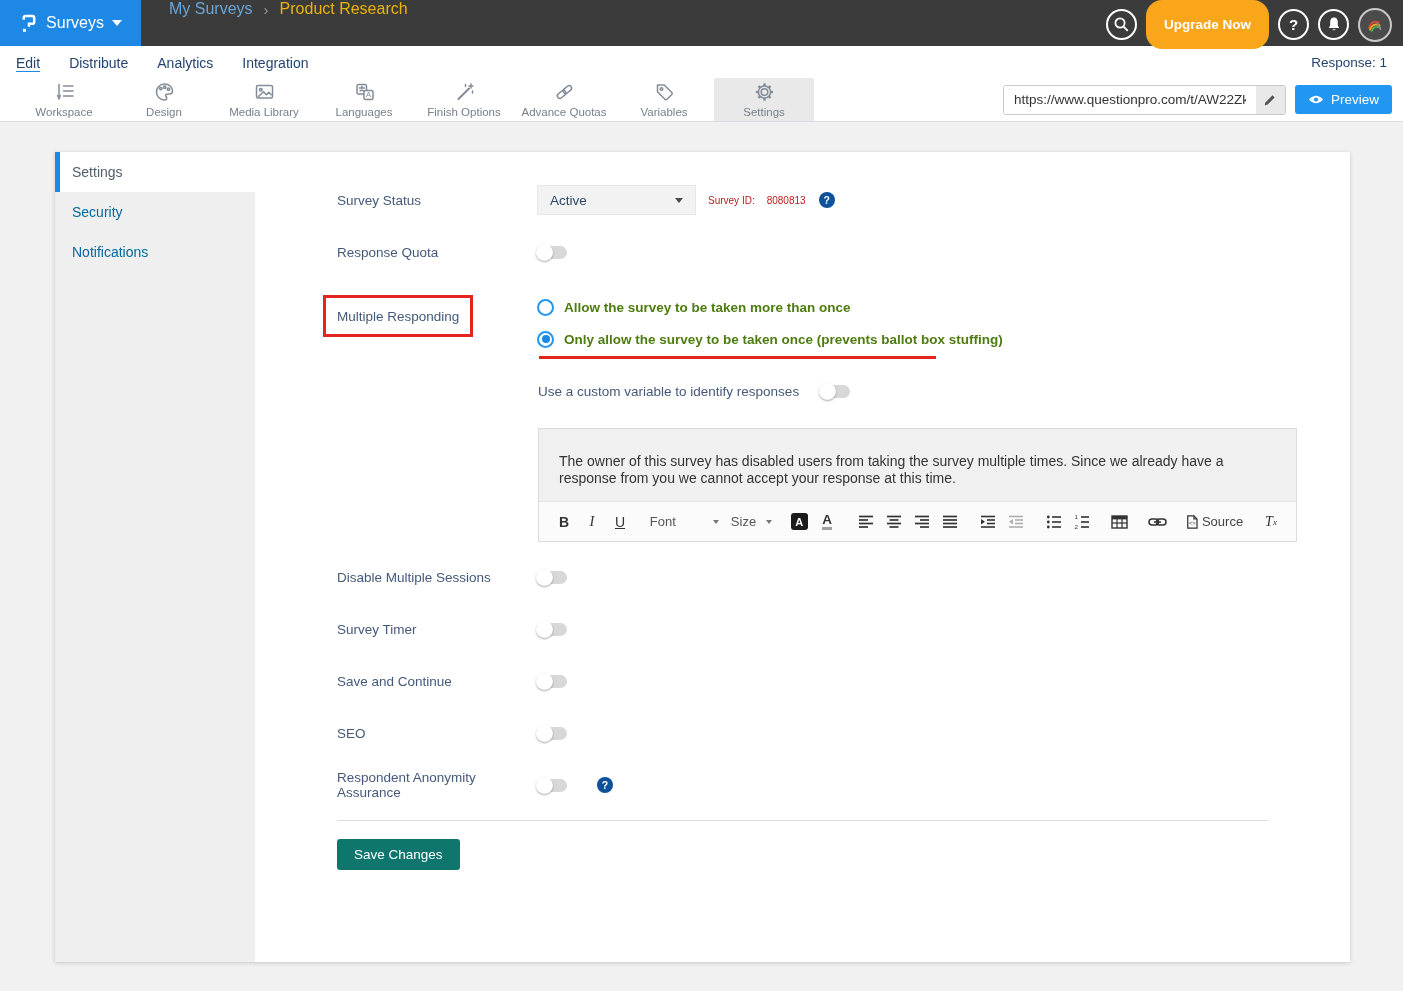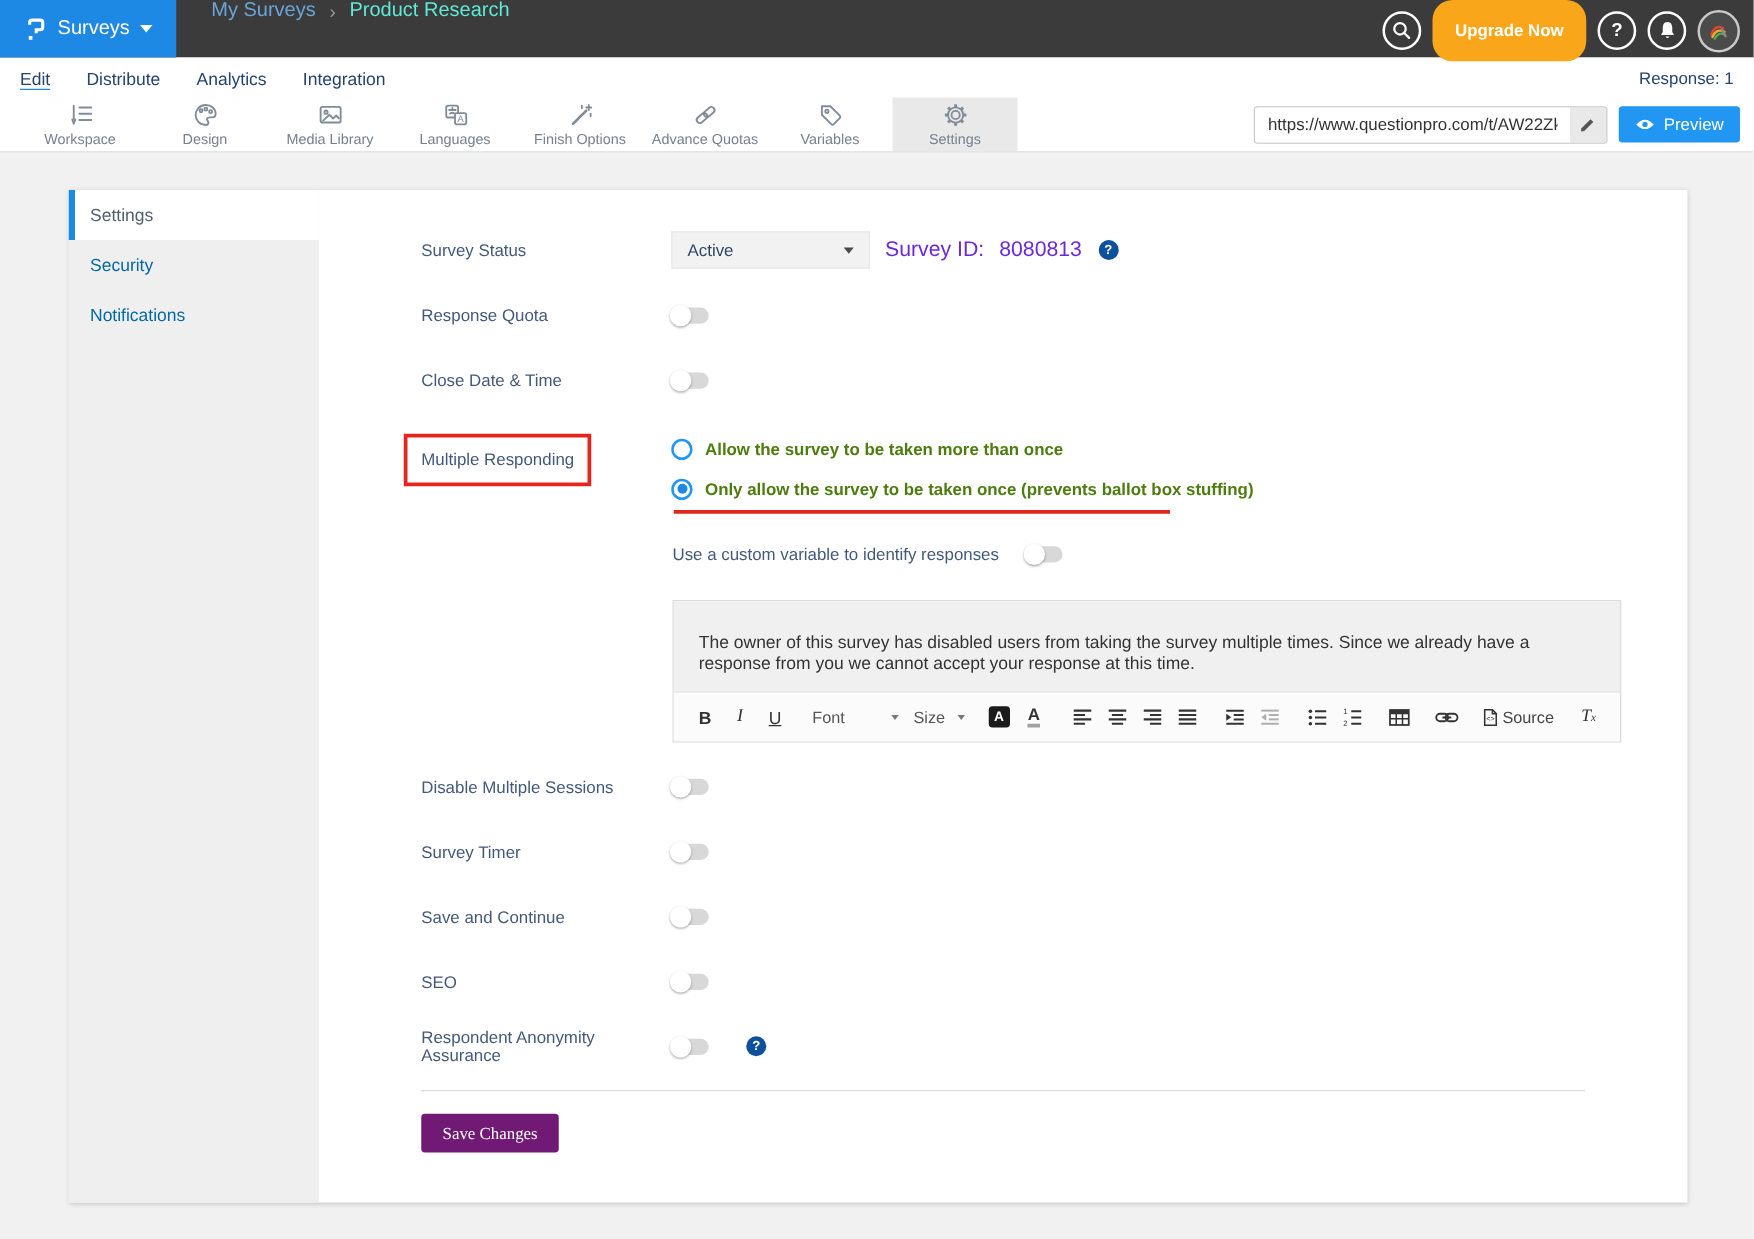--- a/index.html
+++ b/index.html
@@ -8,21 +8,21 @@
   svg { display:block; }
 
   
   .header { height:46px; background:#3b3b3b; display:flex; align-items:flex-start; }
   .logo-block { width:141px; height:46px; background:#1e88e5; display:flex; align-items:center; justify-content:center; gap:8px; cursor:pointer; }
   .logo-text { color:#fff; font-size:16px; }
   .caret-down { width:0; height:0; border-left:5px solid transparent; border-right:5px solid transparent; border-top:6px solid #fff; }
   .breadcrumb { margin-left:28px; font-size:16px; display:flex; align-items:center; }
   .bc-parent { color:#6aa5d8; cursor:pointer; }
   .bc-sep { color:#9a9a9a; margin:0 11px; font-size:15px; }
-  .bc-current { color:#5eead4; }
+  .bc-current { color:#eab308; }
   .header-right { margin-left:auto; display:flex; align-items:center; gap:9px; padding-right:11px; }
   .hicon { width:31px; height:31px; border:2px solid #fff; border-radius:50%; display:flex; align-items:center; justify-content:center; cursor:pointer; color:#fff; font-weight:bold; font-size:15px; }
   .upgrade-btn { height:49px; border-radius:16px; background:#faa61a; color:#fff; font-weight:bold; font-size:13.5px; padding:0 18px; display:flex; align-items:center; border:none; cursor:pointer; }
   .avatar { width:34px; height:34px; border:2px solid #c9c9c9; border-radius:50%; background:#4b4b4b; overflow:hidden; display:flex; align-items:center; justify-content:center; cursor:pointer; }
 
   
   .subnav { height:32px; background:#fff; display:flex; align-items:center; padding:0 16px; }
   .nav-tab { font-size:14px; color:#24436e; margin-right:29px; cursor:pointer; padding-top:2px; }
   .nav-tab.active { text-decoration:underline; text-decoration-color:#1e88e5; text-underline-offset:3px; }
   .response-label { margin-left:auto; font-size:13.5px; color:#24436e; }
@@ -43,21 +43,21 @@
   .sidebar { width:200px; background:#efefef; flex:none; }
   .side-item { height:40px; display:flex; align-items:center; padding-left:17px; font-size:14px; color:#0369a1; cursor:pointer; }
   .side-item.active { background:#fff; border-left:5px solid #1e88e5; padding-left:12px; color:#51606f; }
   .main { flex:1; padding:33px 0 40px 82px; }
 
   .form-row { display:flex; align-items:center; }
   .form-label { width:200px; flex:none; color:#44597a; font-size:13.5px; }
 
   .select-box { width:159px; height:30px; background:#f2f2f2; border:1px solid #e7e7e7; display:flex; align-items:center; justify-content:space-between; padding:0 12px; font-size:13.5px; color:#2d4663; cursor:pointer; }
   .sel-caret { width:0; height:0; border-left:4.5px solid transparent; border-right:4.5px solid transparent; border-top:5.5px solid #4a4a4a; }
-  .sid-group { display:flex; align-items:center; margin-left:12px; font-size:17px; color:#6d28d9; gap:12px;justify-content:space-between; }
+  .sid-group { display:flex; align-items:center; margin-left:12px; font-size:10px; color:#b91c1c; gap:12px;justify-content:space-between; }
   .help-badge { width:16px; height:16px; border-radius:50%; background:#0d509c; color:#fff; font-size:10.5px; font-weight:bold; display:flex; align-items:center; justify-content:center; margin-left:13px; cursor:pointer; }
 
   .toggle { width:30px; height:13px; background:#d8d8d8; border-radius:7px; position:relative; cursor:pointer; flex:none; }
   .toggle .knob { width:17px; height:17px; background:#fff; border-radius:50%; position:absolute; left:-1px; top:-2px; box-shadow:0 1px 2px rgba(0,0,0,.35); }
 
   .mr-section { display:flex; align-items:flex-start; margin-top:35px; }
   .mr-label-wrap { width:200px; flex:none; }
   .red-box { display:inline-block; border:3px solid #e2261d; padding:9px 11px; margin:-2px 0 0 -14px; }
   .radio-row { display:flex; align-items:center; height:20px; cursor:pointer; }
   .radio { width:17px; height:17px; border:2px solid #2196f3; border-radius:50%; margin-right:10px; position:relative; flex:none; background:#fff; }
@@ -80,21 +80,21 @@
   .bgcolor-chip { width:17px; height:17px; background:#1b1b1b; border-radius:3px; color:#fff; font-size:11px; font-weight:bold; display:flex; align-items:center; justify-content:center; }
   .txtcolor-a { font-weight:bold; font-size:13.5px; color:#333; border-bottom:3px solid #a0a0a0; line-height:1.05; }
   .ebtn.disabled { opacity:.38; cursor:default; }
   .src-label { font-size:13px; color:#444; margin-left:4px; }
   .tx { font-family:"Liberation Serif",serif; font-style:italic; font-size:14px; }
   .tx sub { font-size:9px; }
   .egap { width:6px; }
 
   .toggle-list-row { display:flex; align-items:center; height:20px; margin-top:32px; }
   .divider { width:931px; border-top:1px solid #ddd; margin-top:25px; }
-  .save-btn { margin-top:18px; height:31px; background:#701a75; color:#fff; border:none; border-radius:3px; font-size:13.5px; padding:0 17px; cursor:pointer; font-family:Liberation Serif, serif; }
+  .save-btn { margin-top:18px; height:31px; background:#0f766e; color:#fff; border:none; border-radius:3px; font-size:13.5px; padding:0 17px; cursor:pointer; font-family:Liberation Sans, sans-serif; }
 
   .ic-stroke { stroke:#828c98; fill:none; stroke-width:1.5; stroke-linecap:round; stroke-linejoin:round; }
 </style>
 </head>
 <body>
 
 <div class="header">
   <div class="logo-block">
     <span>
       <svg width="19" height="21" viewBox="0 0 20 22">
@@ -299,26 +299,20 @@
 
     
     <div class="form-row" style="margin-top:27px; height:20px;">
       <span class="form-label">Response Quota</span>
       <div class="toggle">
           <div class="knob"></div>
         </div>
     </div>
 
     
-    <div class="form-row" style="margin-top:32px; height:20px;">
-      <span class="form-label">Close Date &amp; Time</span>
-      <div class="toggle">
-          <div class="knob"></div>
-        </div>
-    </div>
 
     
     <div class="mr-section">
       <div class="mr-label-wrap">
         <div class="red-box">
           <span class="form-label" style="width:auto;">Multiple Responding</span>
         </div>
       </div>
       <div>
         <div class="radio-row">

